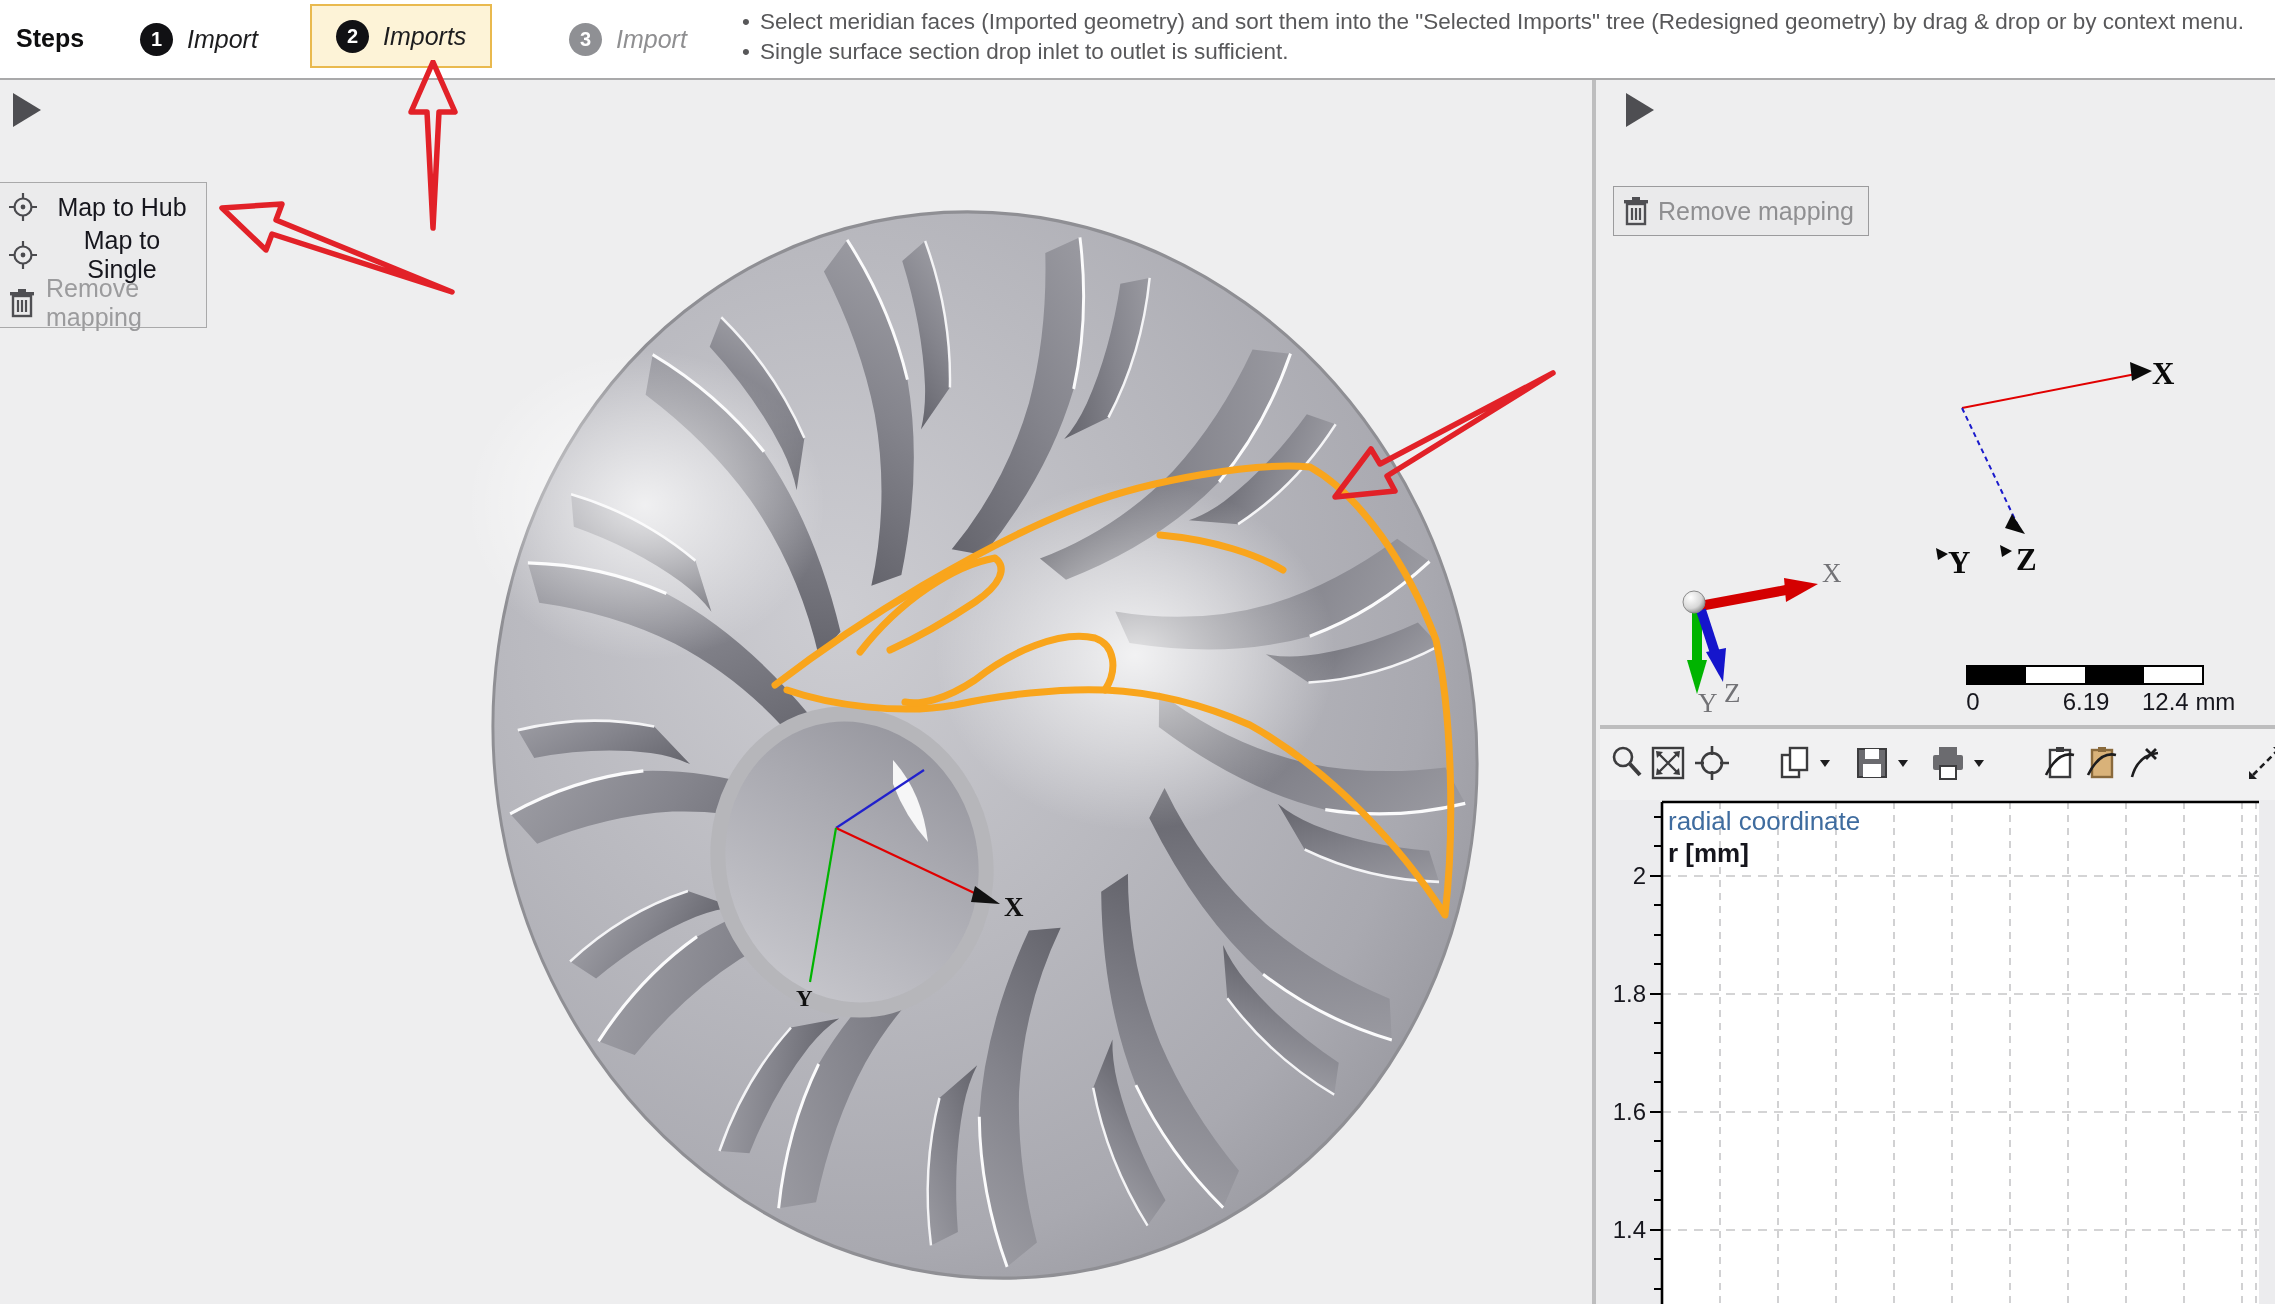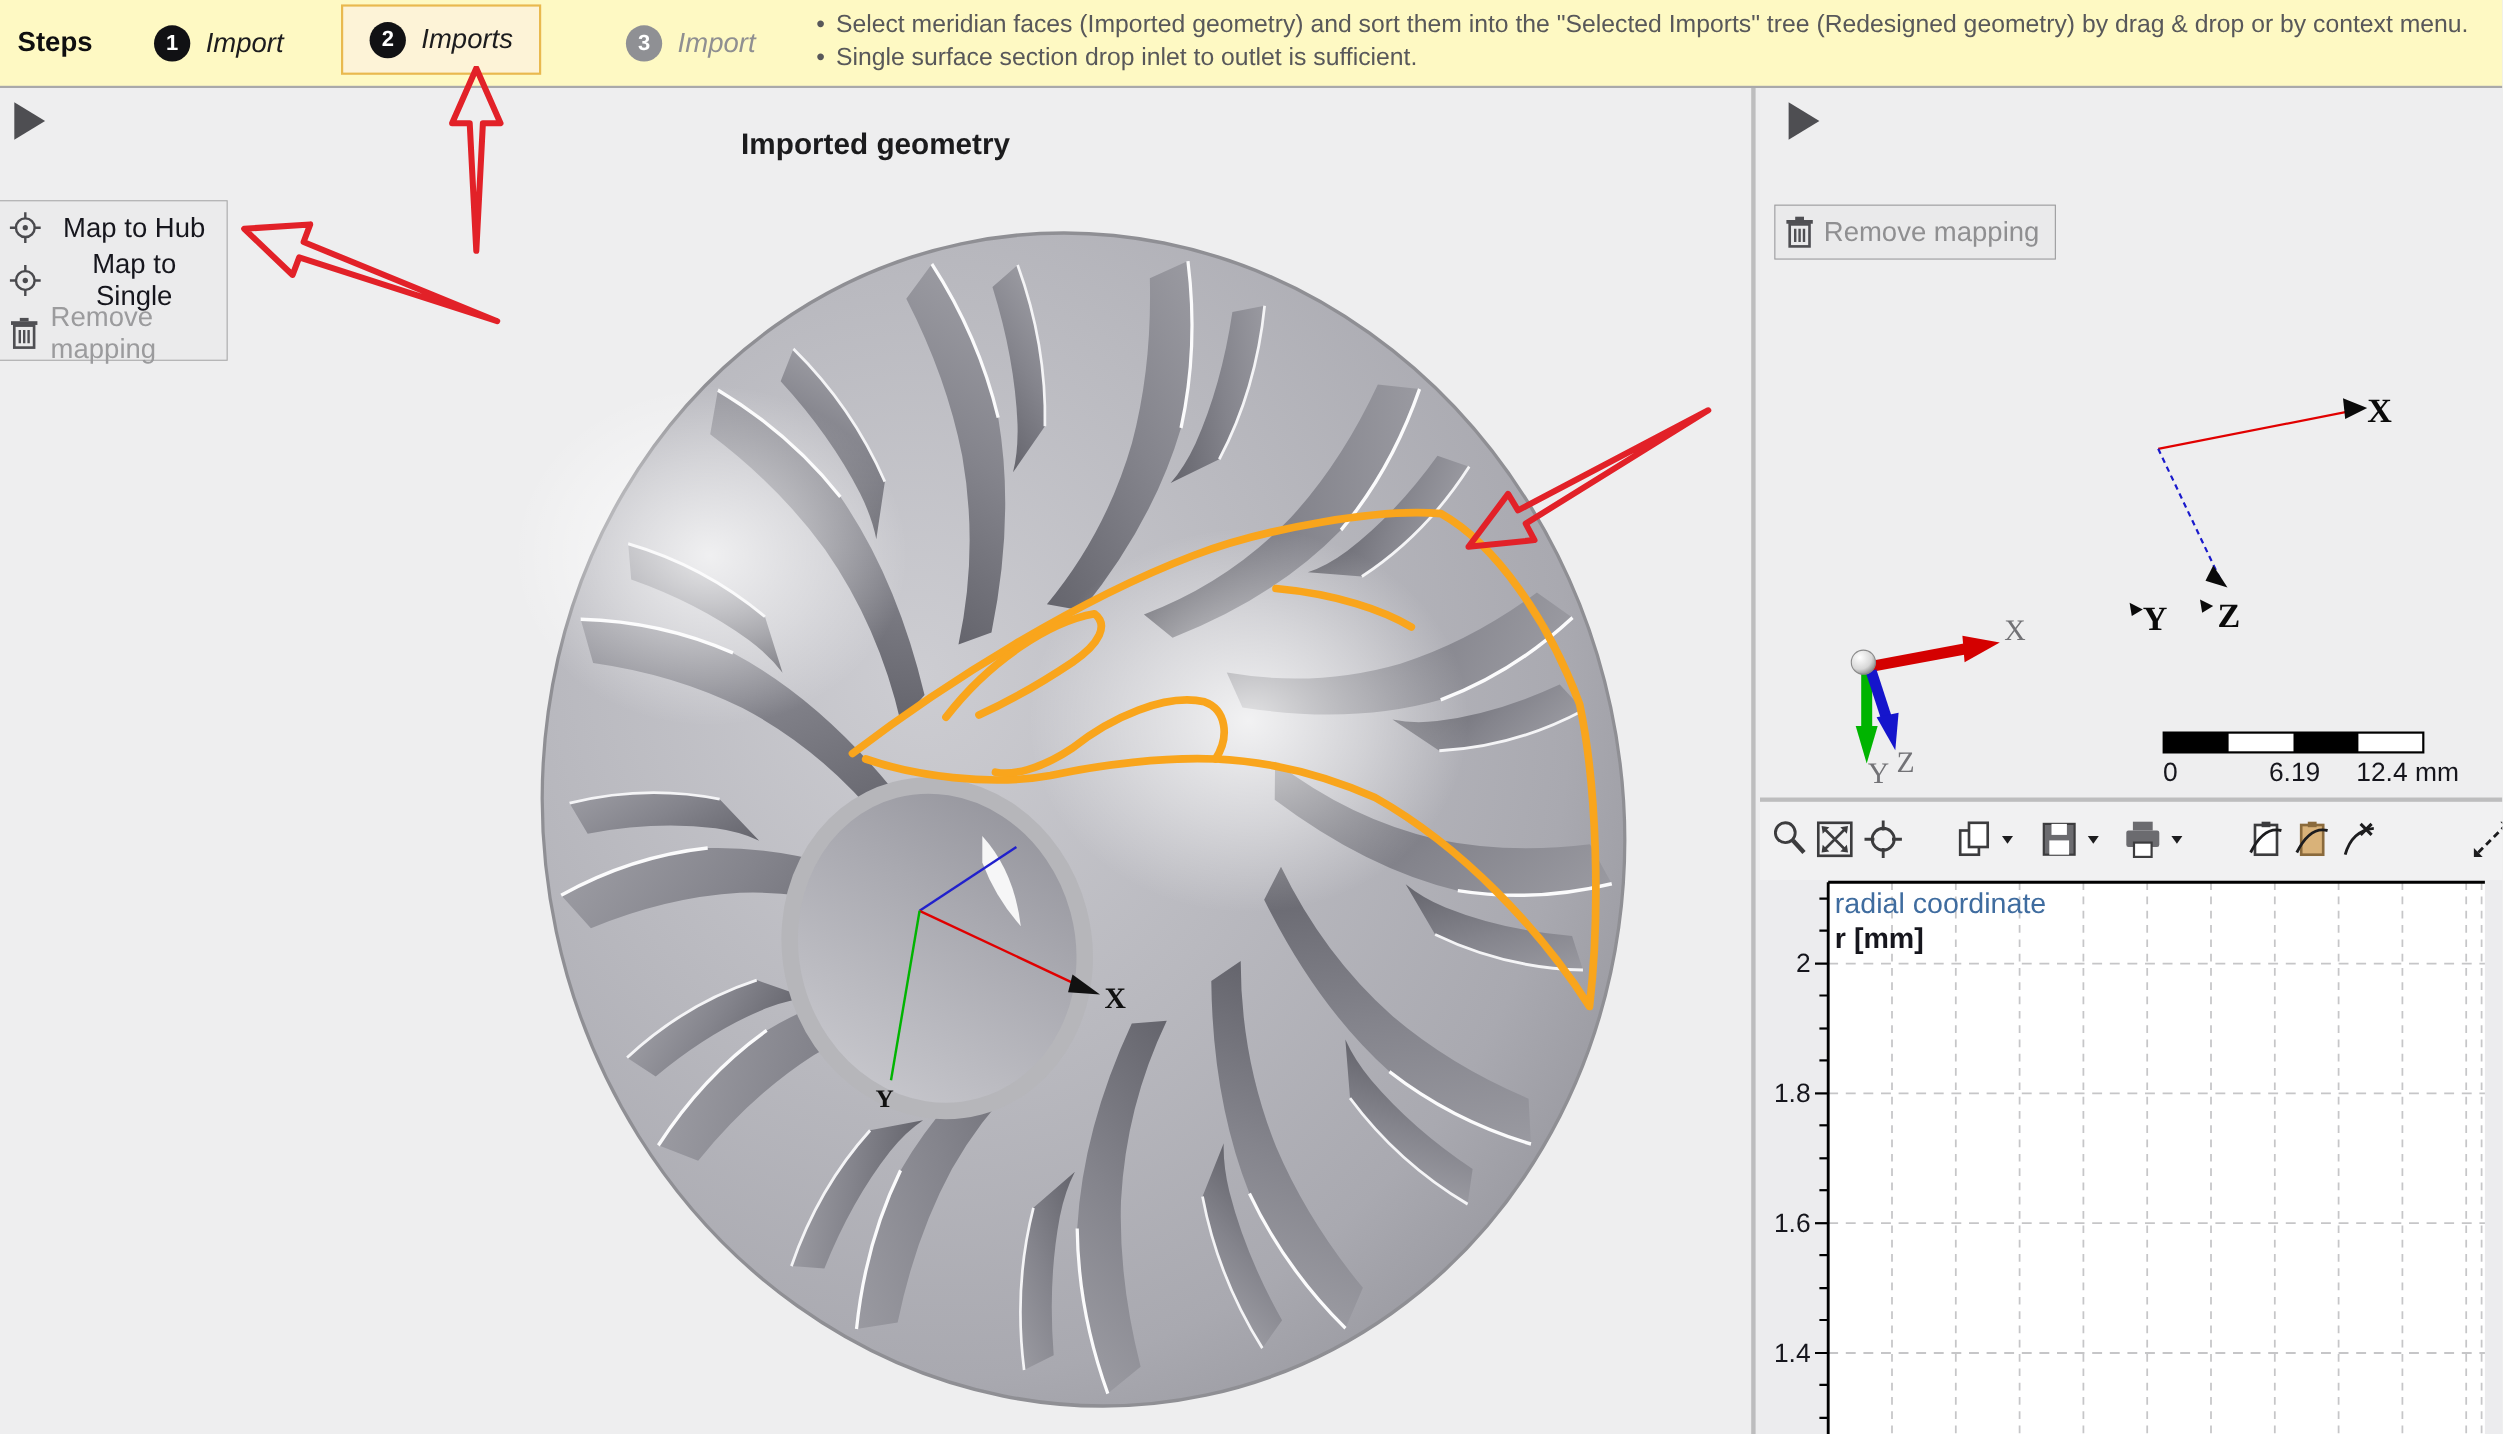--- a/index.html
+++ b/index.html
@@ -1,19 +1,19 @@
 <!DOCTYPE html>
 <html><head>
 <meta charset="utf-8">
 <style>
   html,body{margin:0;padding:0;background:#ededee;font-family:"Liberation Sans",sans-serif;}
   #root{position:relative;width:2275px;height:1304px;overflow:hidden;background:#ededee;}
 
   
-  #stepsbar{position:absolute;left:0;top:0;width:2275px;height:78px;background:#fef9c3;border-bottom:2px solid #a9a9aa;z-index:2;}
+  #stepsbar{position:absolute;left:0;top:0;width:2275px;height:78px;background:#ffffff;border-bottom:2px solid #a9a9aa;z-index:2;}
   .steps-label{position:absolute;left:16px;top:24px;font-size:25px;font-weight:bold;color:#0f0f10;}
   .step{position:absolute;top:0;height:78px;display:flex;align-items:center;gap:14px;cursor:default;}
   .step-circle{width:33px;height:33px;border-radius:50%;background:#111114;color:#fff;font-size:20px;font-weight:bold;display:flex;align-items:center;justify-content:center;}
   .step-label{font-size:25px;color:#1c1c1e;font-style:italic;}
   #step-import{left:140px;}
   #step-meridian{left:310px;top:4px;height:64px;padding:0 24px;background:#fdf3d7;border:2px solid #e9b94e;box-sizing:border-box;}
   #step-blade{left:569px;}
   #step-blade .step-circle{background:#8f9094;}
   #step-blade .step-label{color:#8f8f91;}
   #instructions{position:absolute;left:742px;top:7px;width:1533px;height:64px;overflow:hidden;font-size:22.5px;color:#58585a;line-height:30px;white-space:nowrap;}
@@ -70,21 +70,20 @@
     <div id="instructions">
       <span class="instr-line"><span class="bullet">•</span><span>Select meridian faces (Imported geometry) and sort them into the "Selected Imports" tree (Redesigned geometry) by drag &amp; drop or by context menu.</span></span>
       <span class="instr-line"><span class="bullet">•</span><span>Single surface section drop inlet to outlet is sufficient.</span></span>
     </div>
   </header>
 
   <section id="left-viewport">
     <svg class="collapse-tri" style="left:12px;top:12px;" viewBox="0 0 30 36">
       <polygon points="1,1 1,35 29,18" fill="#4e4e52"></polygon>
     </svg>
-    <h2 class="panel-title">Imported geometry</h2>
 
     <div id="map-toolbar">
       <div class="map-row">
         <svg width="30" height="30" viewBox="0 0 30 30">
           <circle cx="15" cy="15" r="8.5" fill="none" stroke="#4a4a4e" stroke-width="2.2"></circle>
           <path d="M15,1 V7 M15,23 V29 M1,15 H7 M23,15 H29" stroke="#4a4a4e" stroke-width="2.2"></path>
           <circle cx="15" cy="15" r="2.4" fill="#4a4a4e"></circle>
         </svg>
         <span class="lbl">Map to Hub</span>
       </div>

